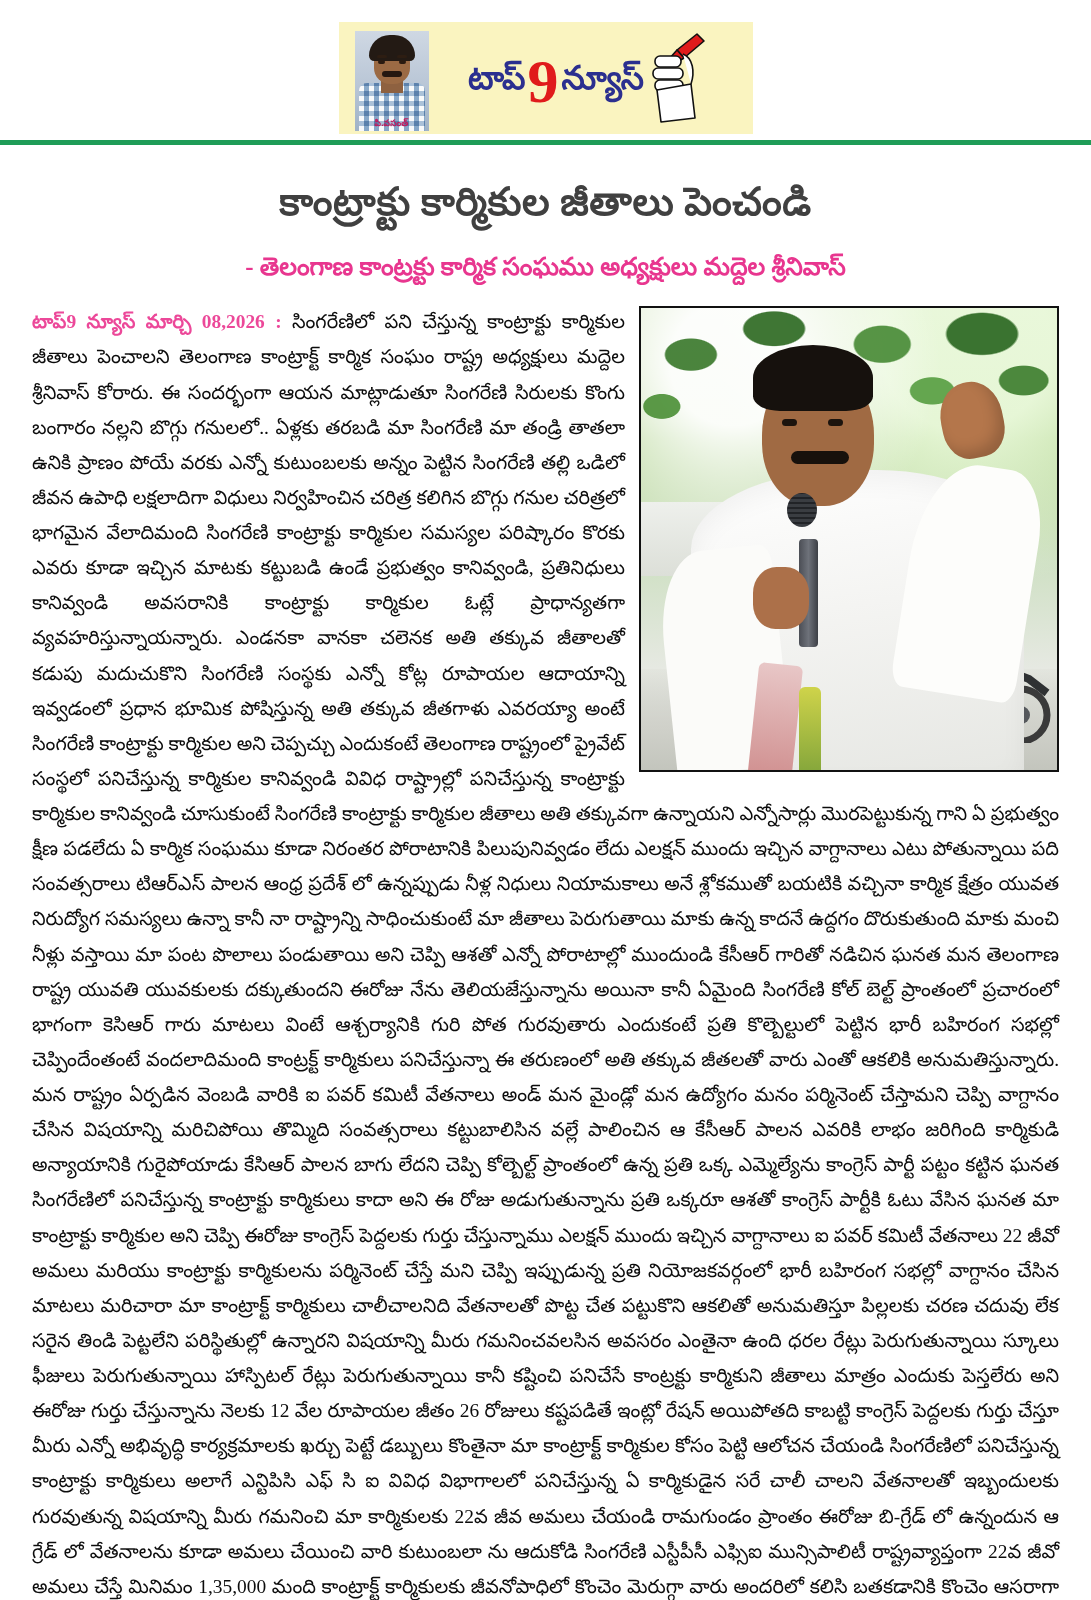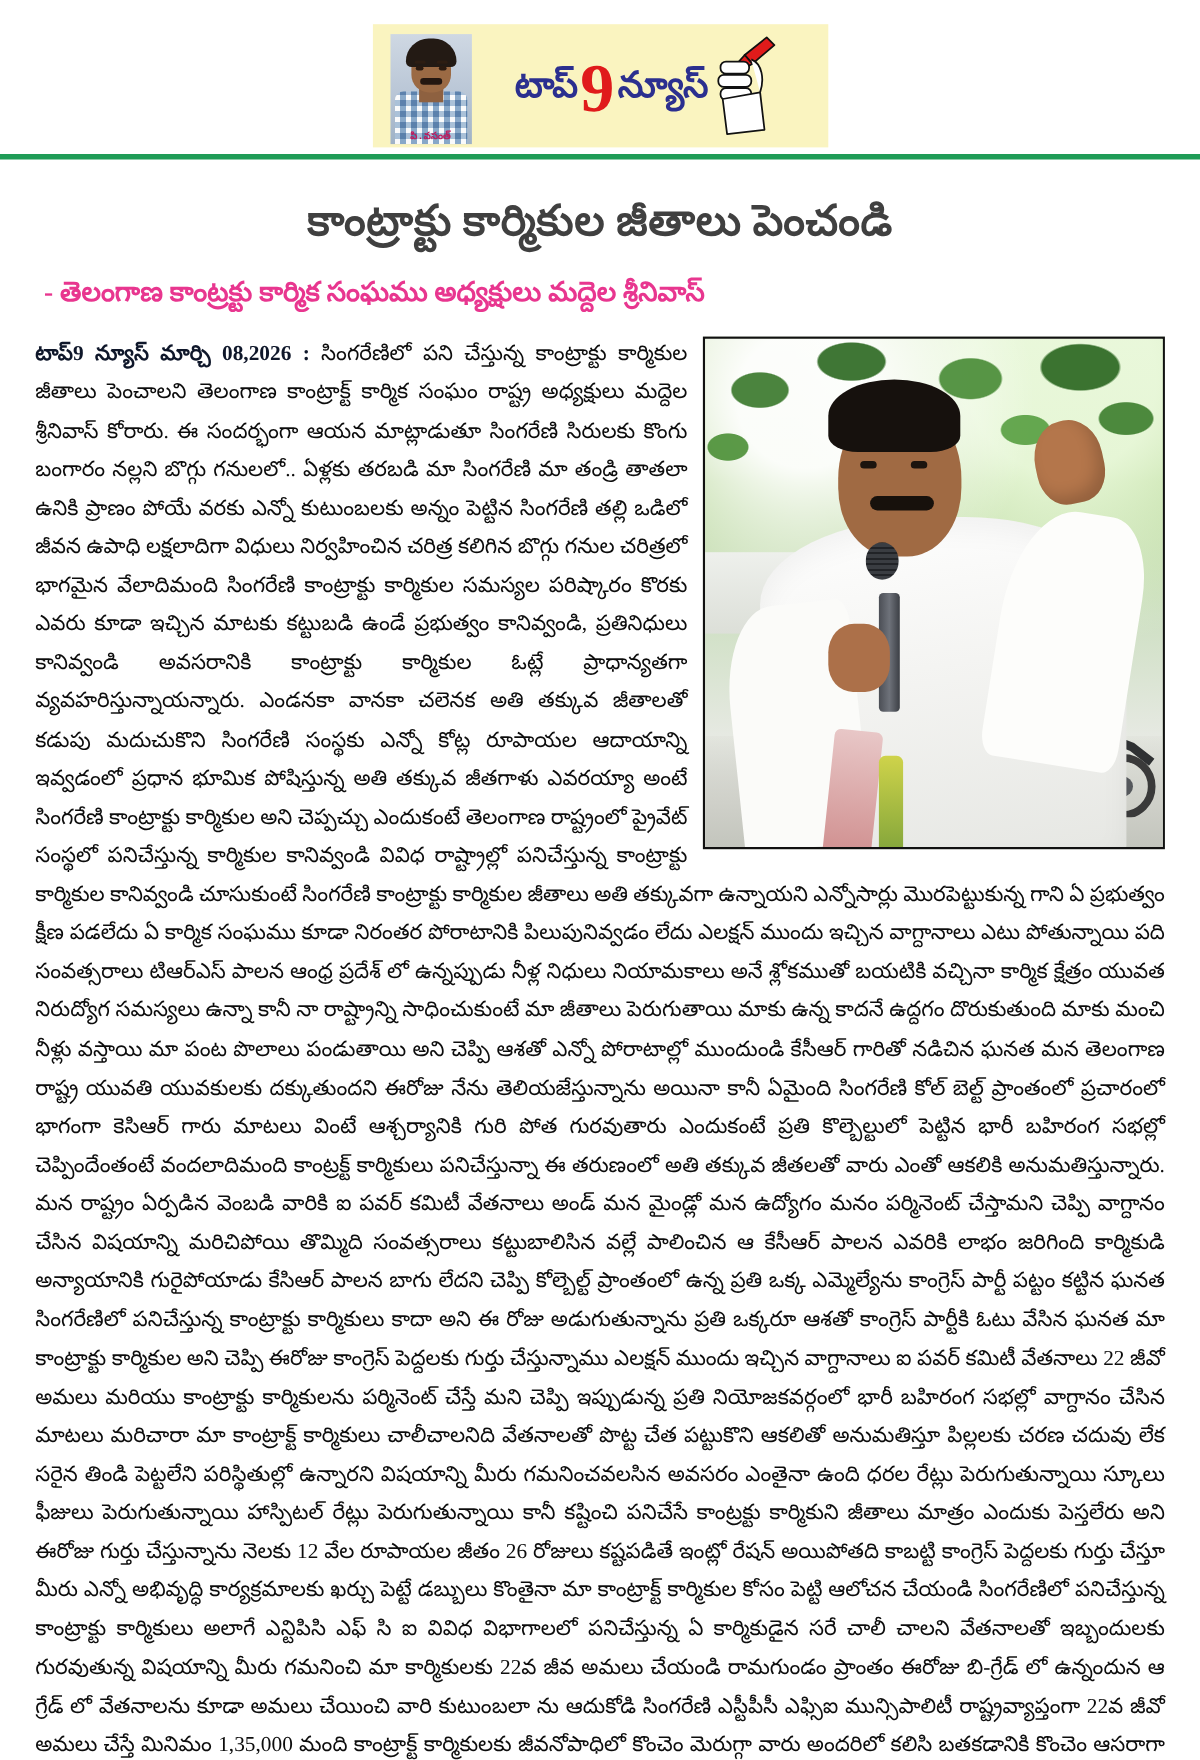--- a/index.html
+++ b/index.html
@@ -63,21 +63,21 @@
       repeating-linear-gradient(0deg, rgba(255,255,255,.55) 0 5px, rgba(110,150,190,.55) 5px 10px);
     background-blend-mode: multiply;
     border-radius: 8px 8px 0 0;
   }
   .mp-neck {
     position:absolute; left:26px; top:48px; width:22px; height:14px; background:#8e6140;
   }
   .mp-name {
     position: absolute; left: 0; bottom: 1px; width: 100%;
     text-align: center; color: #c2185b; font-size: 9px; font-weight: bold;
-    font-family: Liberation Mono, monospace; letter-spacing: .2px;
+    font-family: Liberation Serif, serif; letter-spacing: .2px;
   }
   .masthead-title {
     flex: 1;
     display: flex;
     align-items: center;
     justify-content: center;
     gap: 2px;
     position: relative;
     padding-right: 4px;
   }
@@ -114,21 +114,21 @@
   .headline {
     text-align: center;
     color: #404040;
     font-weight: bold;
     font-size: 39px;
     letter-spacing: .5px;
     margin: 34px 40px 0 40px;
     line-height: 1.18;
   }
   .subheadline {
-    text-align: left;
+    text-align: center;
     color: #e8368f;
     font-weight: bold;
     font-size: 25px;
     margin: 26px 40px 0 40px;
     line-height: 1.25;
   }
 
   
   .article {
     margin: 22px 32px 0 32px;
@@ -212,21 +212,21 @@
 
   .body-text {
     font-size: 19.4px;
     line-height: 1.81;
     color: #0c0c0c;
     text-align: justify;
     text-justify: inter-word;
     font-family: "Liberation Serif", "DejaVu Serif", serif;
   }
   .dateline {
-    color: #0f172a;
+    color: #ec4899;
     font-weight: bold;
   }
   .clearfix::after { content:""; display:block; clear:both; }
 </style>
 </head>
 <body>
 
 <div class="masthead-wrap">
   <div class="masthead">
 

